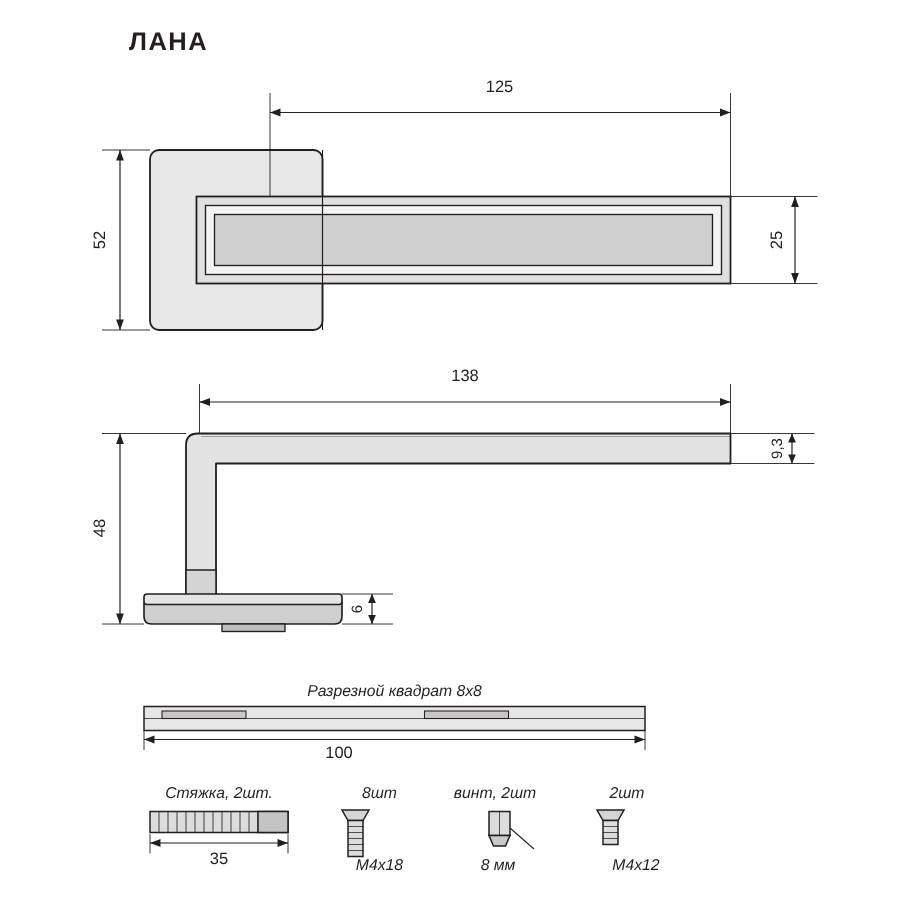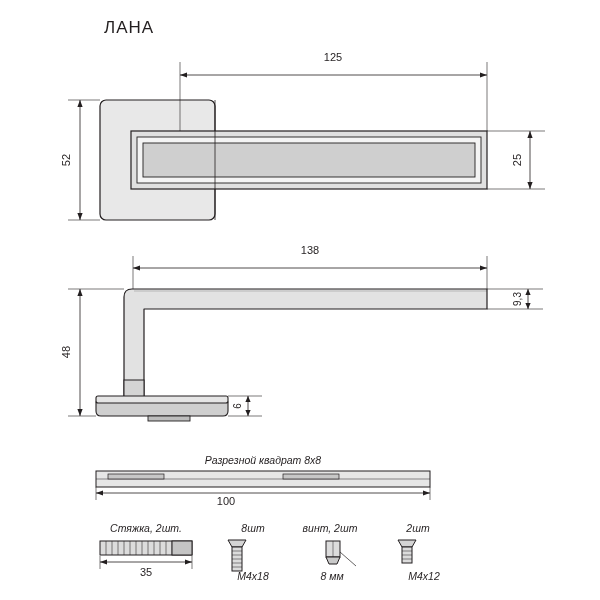--- a/index.html
+++ b/index.html
@@ -16,24 +16,24 @@
     overflow: hidden;
   }
   #sheet {
     position: absolute;
     left: 0; top: 0;
     width: 600px;
     height: 600px;
   }
   .title {
     position: absolute;
-    left: 104px;
+    left: 86px;
     top: 18px;
     font-size: 17px;
-    font-weight: normal;
+    font-weight: bold;
     letter-spacing: 1px;
     color: #231f20;
   }
   svg.drawing {
     position: absolute;
     left: 0;
     top: 0;
     width: 600px;
     height: 600px;
   }

